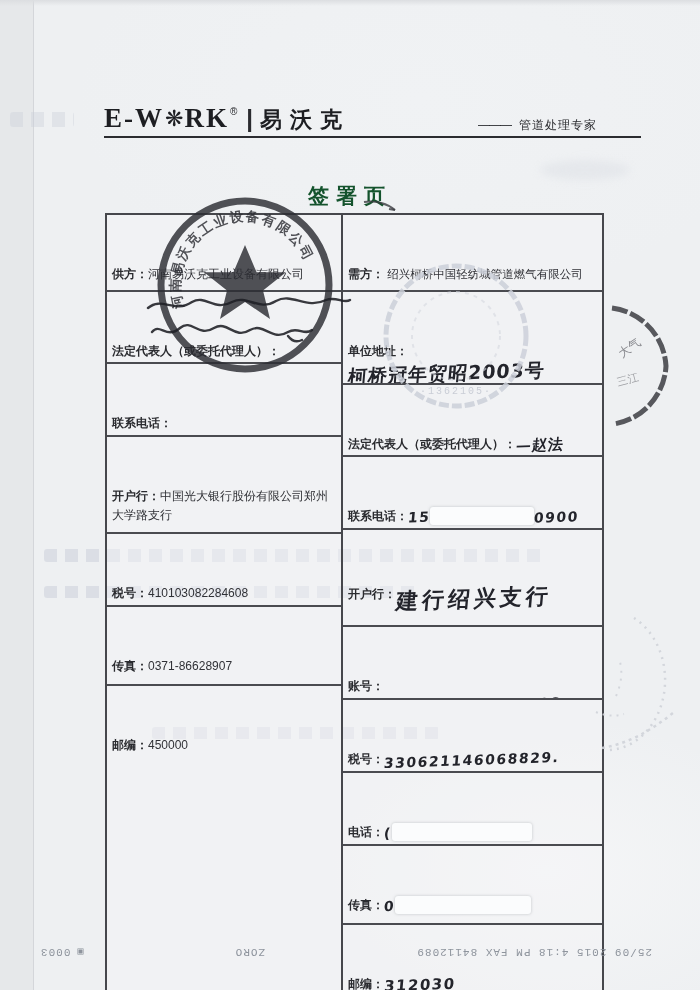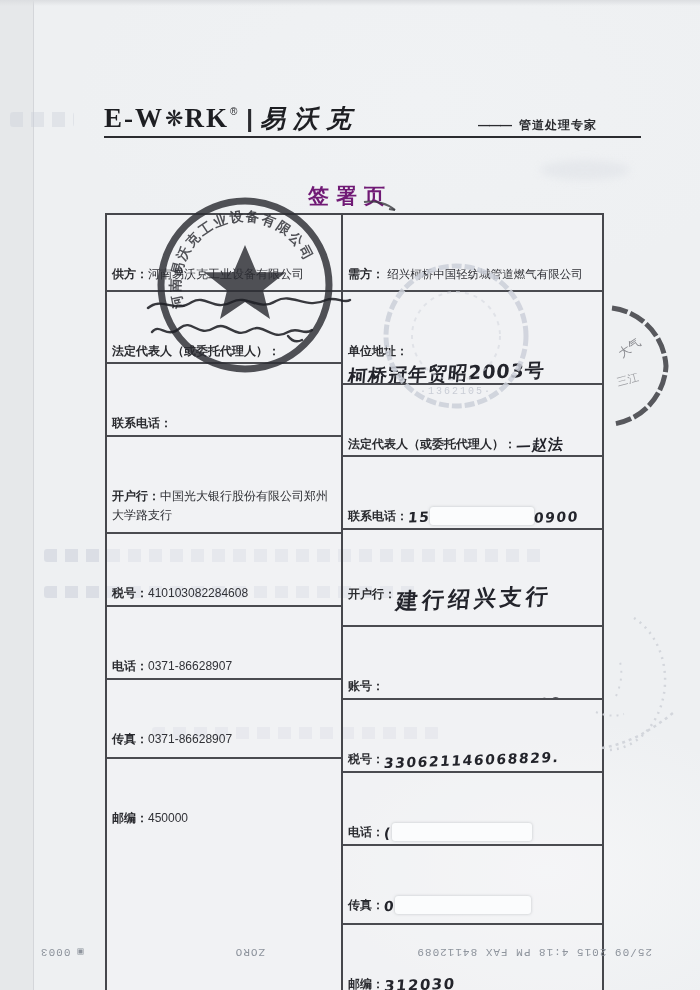--- a/index.html
+++ b/index.html
@@ -18,27 +18,27 @@
   }
   .edge-line{position:absolute;left:33px;top:0;width:1px;height:990px;background:#ced1d5;opacity:.8;}
   .top-shade{position:absolute;left:0;top:0;width:700px;height:6px;background:linear-gradient(180deg,#dcdee1,rgba(220,222,225,0));}
 
   
   .logo{position:absolute;left:104px;top:96px;display:flex;align-items:baseline;color:#1d1e22;}
   .logo .lat{font-weight:bold;font-size:27px;letter-spacing:2px;font-family:"Liberation Serif","DejaVu Serif",serif;margin-top:7px;}
   .logo .gear{font-size:22px;position:relative;top:-1px;margin:0 1px;}
   .logo .reg{font-size:10px;position:relative;top:-12px;margin-left:1px;}
   .logo .bar{font-size:24px;font-weight:bold;margin:0 7px 0 9px;color:#2a2b2f;}
-  .logo .cn{font-size:25px;font-weight:bold;letter-spacing:8px;font-style:italic;}
+  .logo .cn{font-size:22px;font-weight:bold;letter-spacing:8px;}
   .rule{position:absolute;left:104px;top:136px;width:537px;height:2px;background:#2b2c30;}
-  .tagline{position:absolute;left:478px;top:117px;font-size:12px;font-weight:bold;color:#2b2c30;letter-spacing:1px;}
+  .tagline{position:absolute;left:478px;top:117px;font-size:12px;font-weight:normal;color:#2b2c30;letter-spacing:1px;}
   .tagline .dash{letter-spacing:-1px;margin-right:8px;}
 
   .page-title{position:absolute;left:0;top:182px;width:700px;text-align:center;
-    font-size:21px;font-weight:bold;letter-spacing:7px;color:#701a75;}
+    font-size:21px;font-weight:bold;letter-spacing:7px;color:#14532d;}
 
   
   .sign-table{position:absolute;left:105px;top:213px;width:495px;border:2px solid #46474c;display:flex;background:rgba(244,245,247,.45);}
   .col{display:flex;flex-direction:column;}
   .col.left{width:234px;border-right:2px solid #46474c;}
   .col.right{flex:1;}
   .cell{box-sizing:border-box;border-bottom:2px solid #4a4b50;padding:3px 4px 2px 5px;
     font-size:12px;line-height:1.55;color:#2a2b2f;display:block;overflow:hidden;margin-top:47px;}
   .cell:last-child{border-bottom:none;}
   .r1{height:30px}.r2{height:46px}.r3{height:25px}.r4{height:26px}.r5{height:50px}
@@ -95,21 +95,20 @@
 
 <div class="page-title">签署页</div>
 
 <div class="sign-table">
   <div class="col left">
     <div class="cell r1"><span class="lbl">供方：</span><span class="val">河南易沃克工业设备有限公司</span></div>
     <div class="cell r3"><span class="lbl">法定代表人（或委托代理人）：</span></div>
     <div class="cell r4"><span class="lbl">联系电话：</span></div>
     <div class="cell r5"><span class="lbl">开户行：</span><span class="val">中国光大银行股份有限公司郑州大学路支行</span></div>
     <div class="cell r7"><span class="lbl">税号：</span><span class="val">410103082284608</span></div>
-    <div class="cell r8"><span class="lbl">电话：</span><span class="val">0371-86628907</span></div>
     <div class="cell r9"><span class="lbl">传真：</span><span class="val">0371-86628907</span></div>
     <div class="cell r10"><span class="lbl">邮编：</span><span class="val">450000</span></div>
   </div>
   <div class="col right">
     <div class="cell r1"><span class="lbl">需方：</span>&nbsp;<span class="val" style="font-size:11.5px;">绍兴柯桥中国轻纺城管道燃气有限公司</span></div>
     <div class="cell r2"><span class="lbl">单位地址：</span><span class="hw hw-big">柯桥冠年贸昭2003号</span></div>
     <div class="cell r3"><span class="lbl">法定代表人（或委托代理人）：</span><span class="hw hw-mid">—赵法</span></div>
     <div class="cell r4"><span class="lbl">联系电话：</span><span class="hw hw-num">15</span><span class="whiteout" style="width:104px;"></span><span class="hw hw-num">0900</span></div>
     <div class="cell r5"><span class="lbl">开户行：</span><span class="hw hw-big" style="font-size:22px;letter-spacing:4px;top:8px;">建行绍兴支行</span></div>
     <div class="cell r6"><span class="lbl">账号：</span><span class="hw hw-num">3300165723504000588.</span></div>

